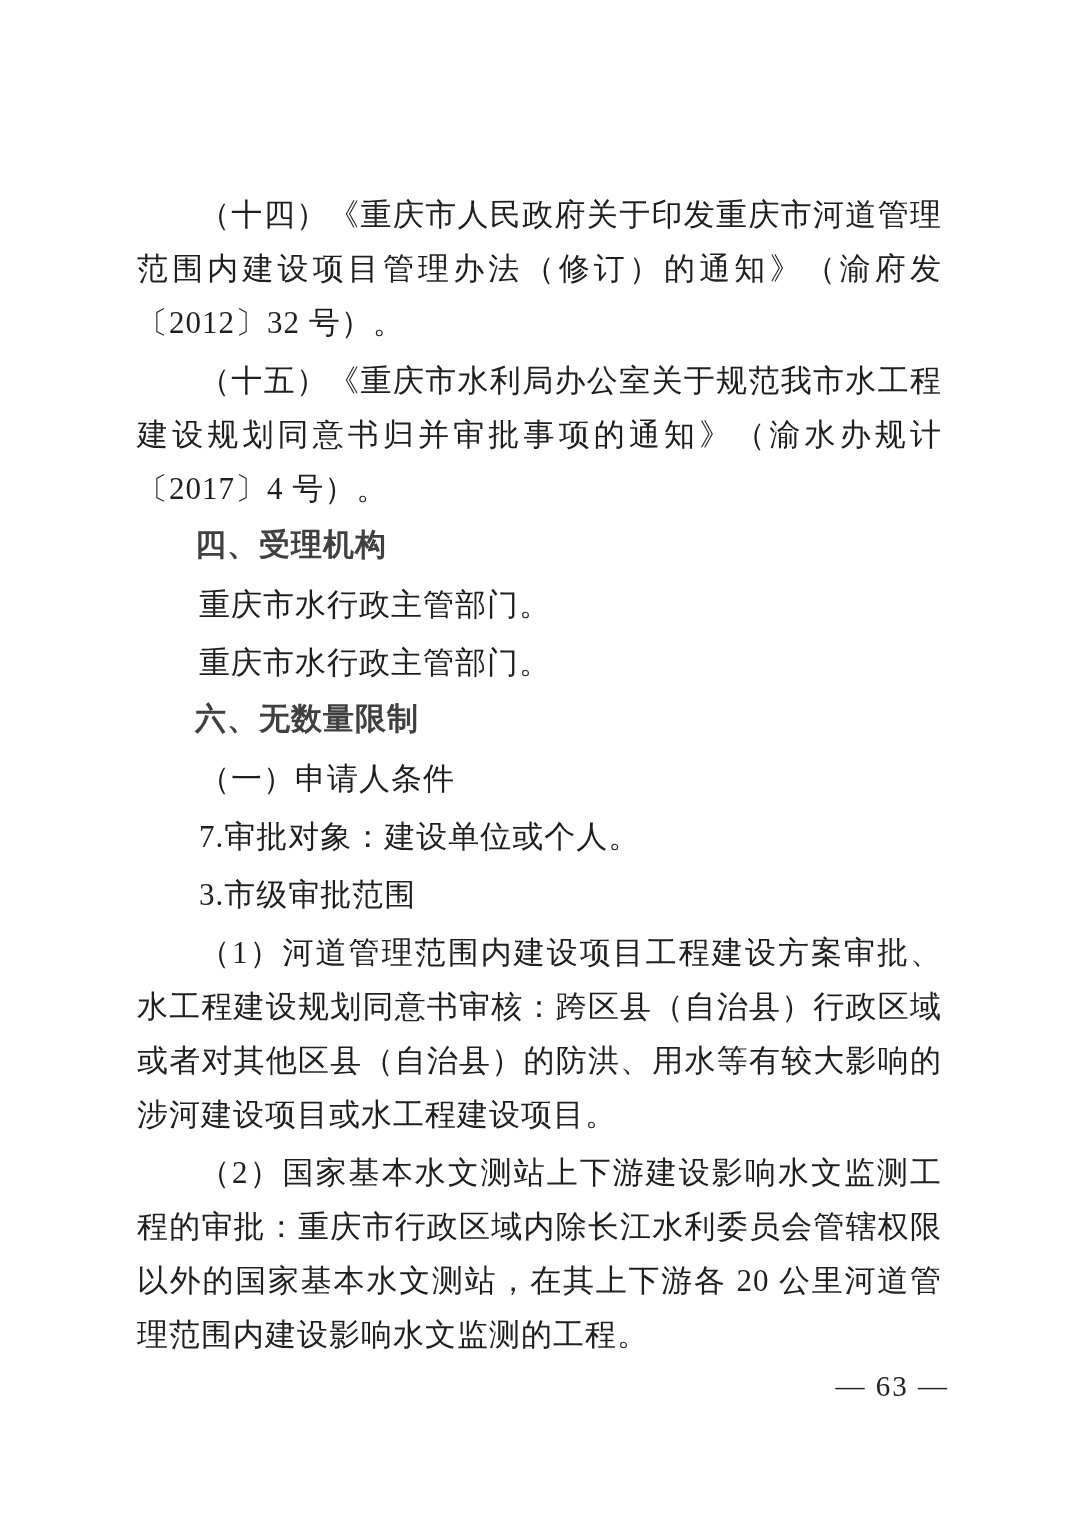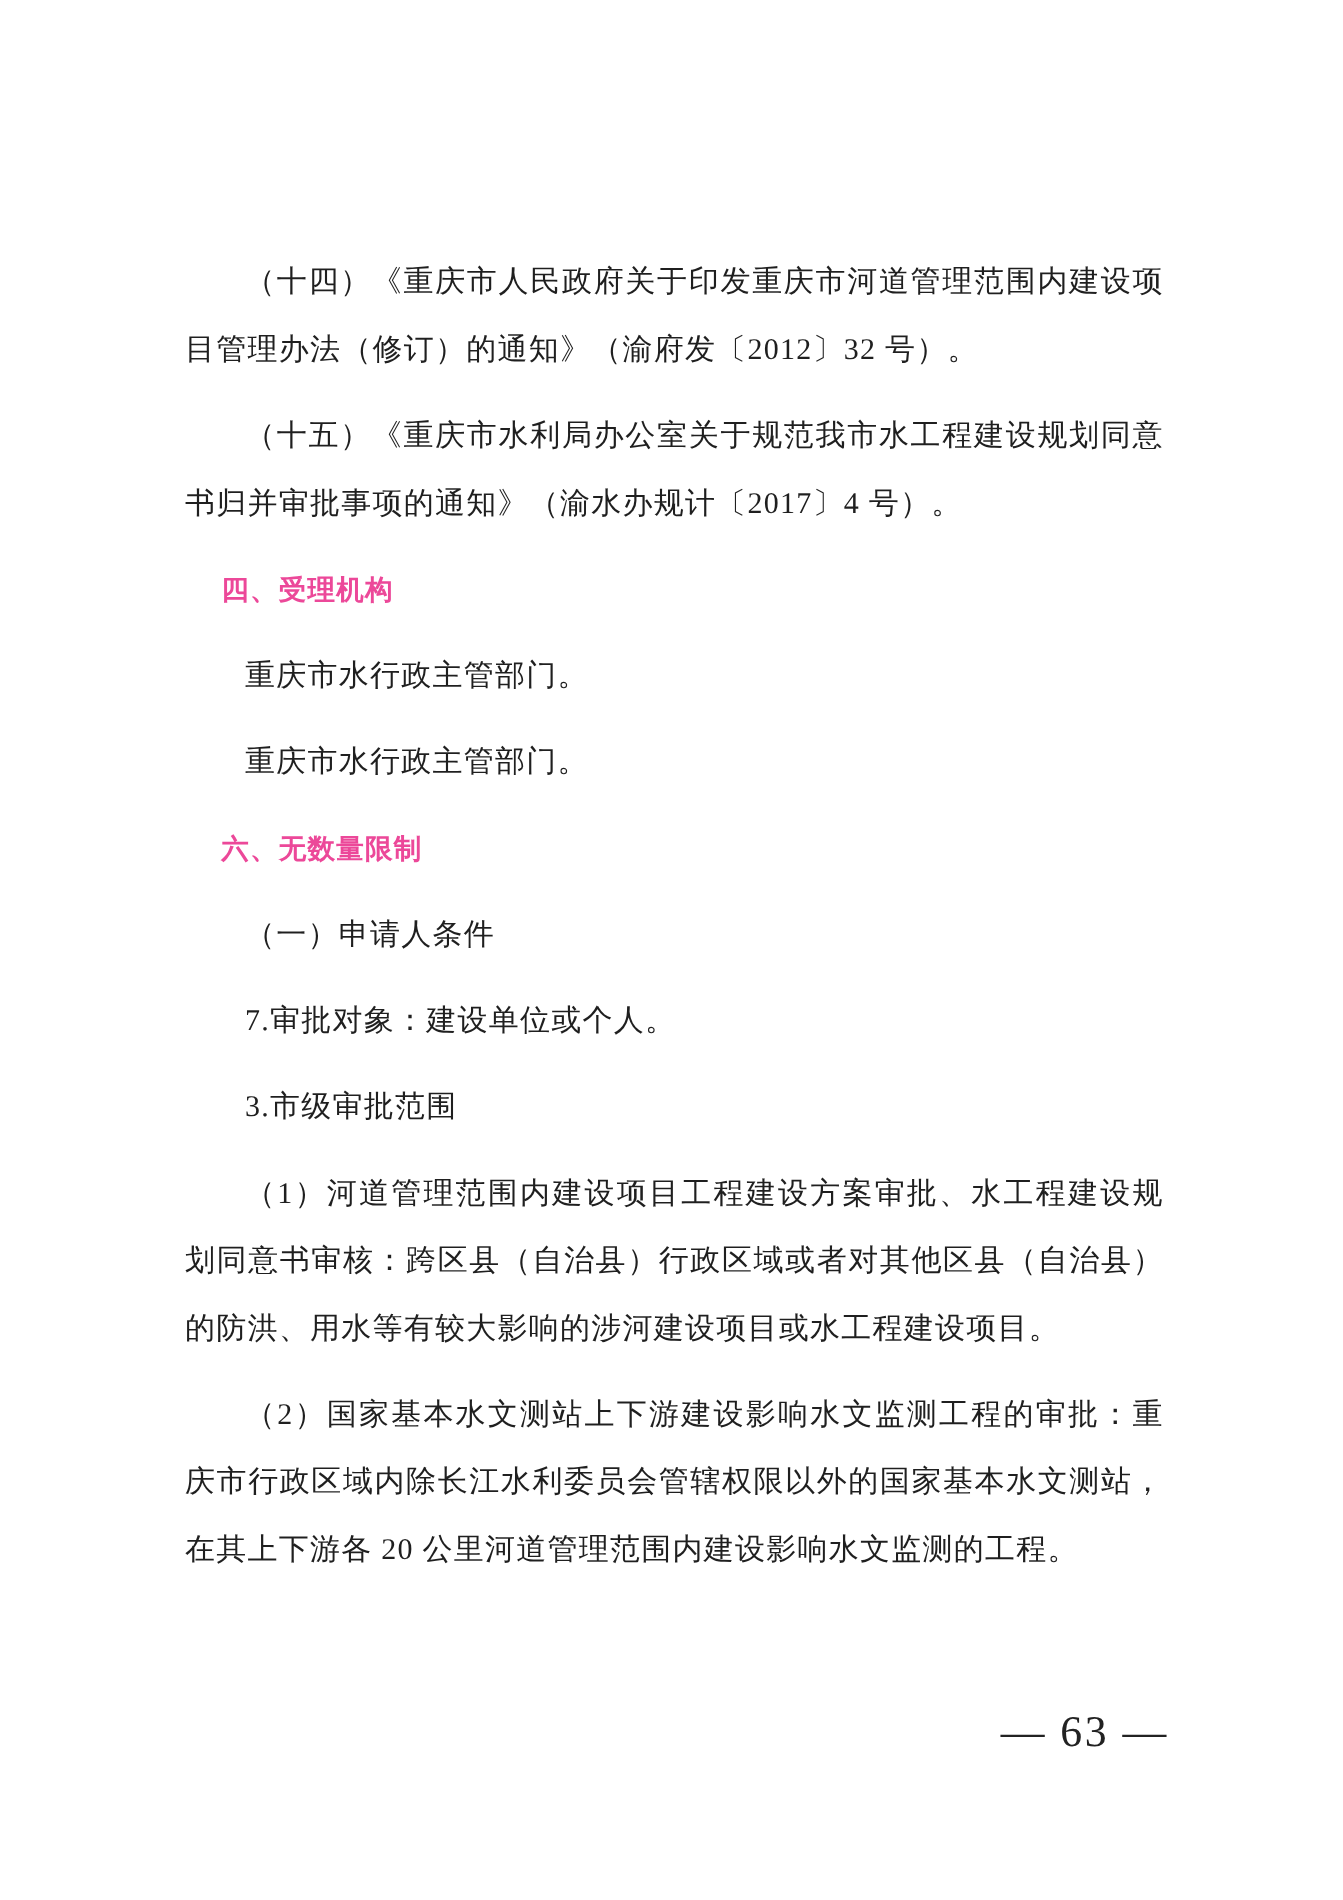--- a/index.html
+++ b/index.html
@@ -15,45 +15,45 @@
     overflow: hidden;
   }
   .content {
     position: absolute;
     left: 133px;
     top: 184px;
     width: 813px;
   }
   .para {
     font-family: "Liberation Serif", "DejaVu Serif", serif;
-    font-size: 24px;
+    font-size: 31px;
     line-height: 54px;
     color: #1f1f1f;
-    margin: 15px;
+    margin: 4px;
     text-align: justify;
     text-align-last: left;
     text-indent: 2em;
     letter-spacing: 1px;
   }
   .heading {
-    font-family: Liberation Sans, sans-serif;
+    font-family: Liberation Mono, monospace;
     font-weight: 700;
-    font-size: 22px;
+    font-size: 31px;
     line-height: 54px;
-    color: #ec4899;
+    color: #404040;
     margin: 0;
     text-indent: 2em;
     letter-spacing: 1px;
   }
   .page-number {
     position: absolute;
-    right: 139px;
+    right: 125px;
     top: 1366px;
     font-family: "Liberation Serif", "DejaVu Serif", serif;
-    font-size: 35px;
+    font-size: 29px;
     line-height: 40px;
     color: #222222;
     letter-spacing: 2px;
   }
 </style>
 </head>
 <body>
 
 <div class="page">
   <div class="content">

